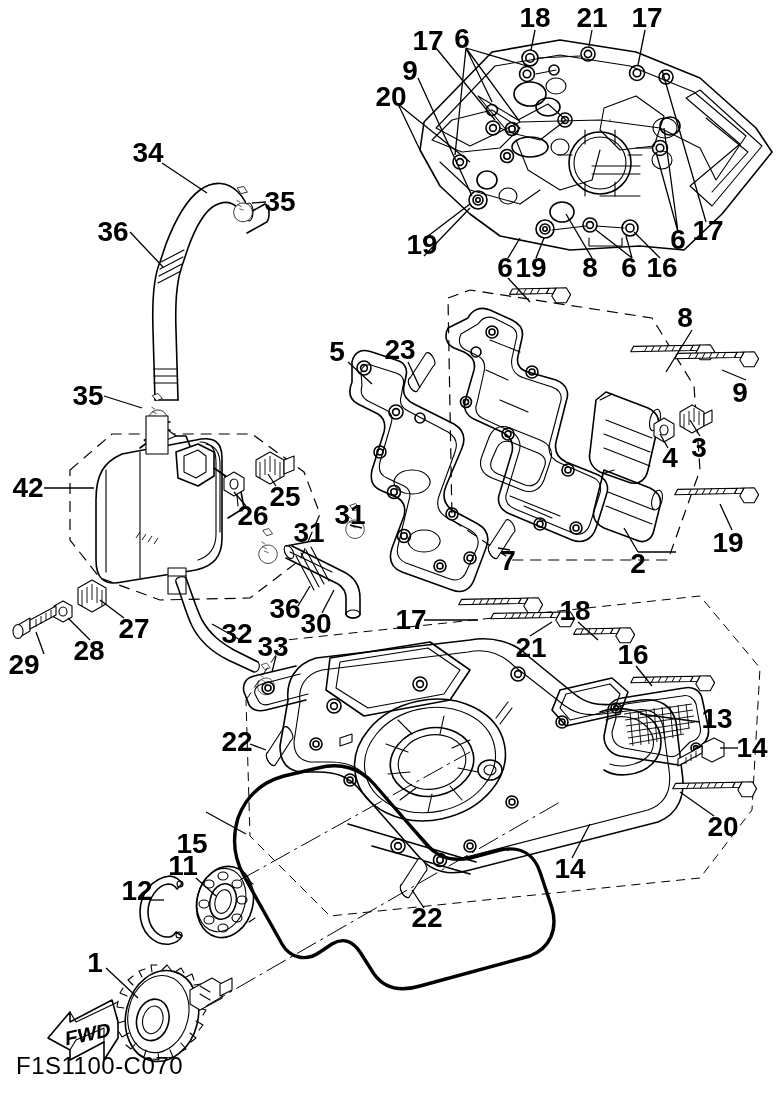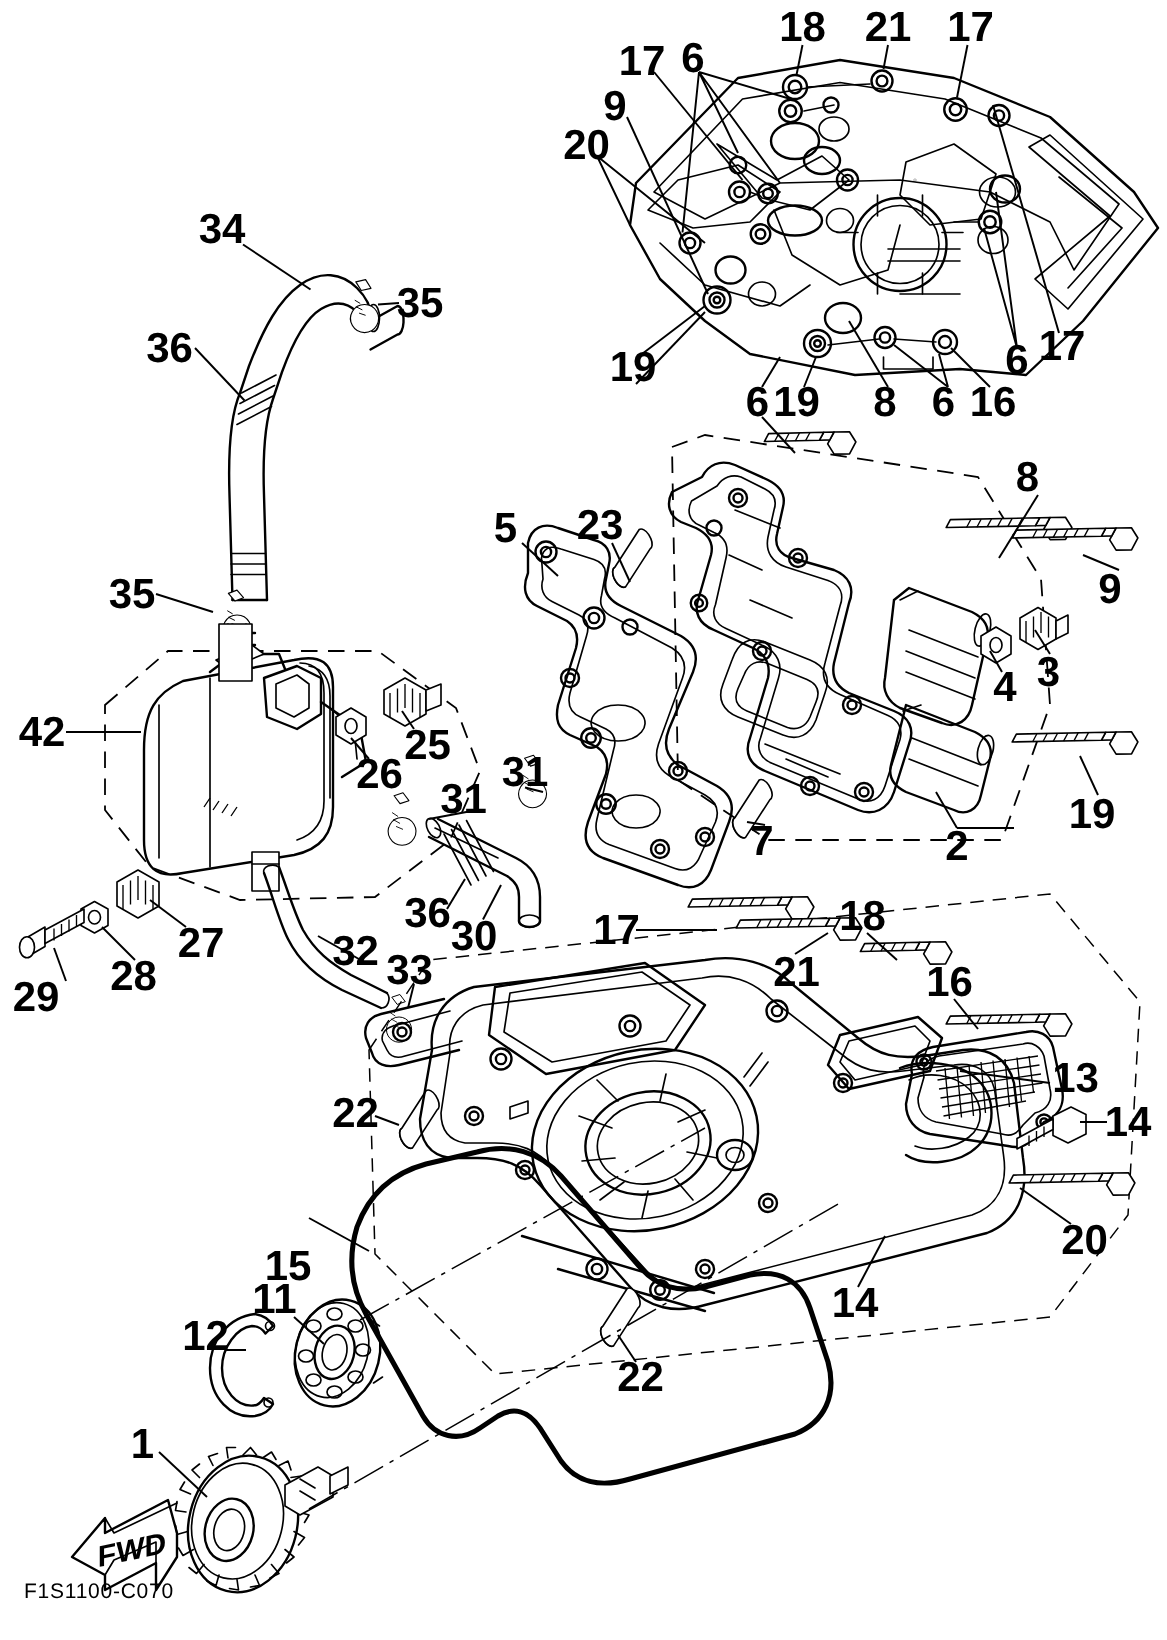--- a/index.html
+++ b/index.html
@@ -4,21 +4,21 @@
 <title>Parts Diagram</title>
 <style>
   html,body{margin:0;padding:0;background:#fff;}
   body{font-family:"Liberation Sans",sans-serif;}
   #page{position:relative;width:778px;height:1093px;background:#ffffff;overflow:hidden;}
   #art{position:absolute;left:0;top:0;width:778px;height:1093px;}
   .callout{position:absolute;font-family:"Liberation Sans",sans-serif;font-weight:bold;
            font-size:28px;color:#000;line-height:1;white-space:nowrap;
            transform:translate(-50%,-50%);letter-spacing:0px;}
   #partno{position:absolute;left:16px;top:1052px;font-family:"Liberation Sans",sans-serif;
-          font-size:14px;font-weight:normal;color:#000;letter-spacing:0.5px;}
+          font-size:24px;font-weight:normal;color:#000;letter-spacing:0.5px;}
   .fwdtext{font-family:"Liberation Sans",sans-serif;font-weight:bold;font-size:20px;}
 </style>
 </head>
 <body>
 
 <div id="page">
 
   <svg id="art" viewBox="0 0 778 1093" xmlns="http://www.w3.org/2000/svg">
     <defs>
       <style>

